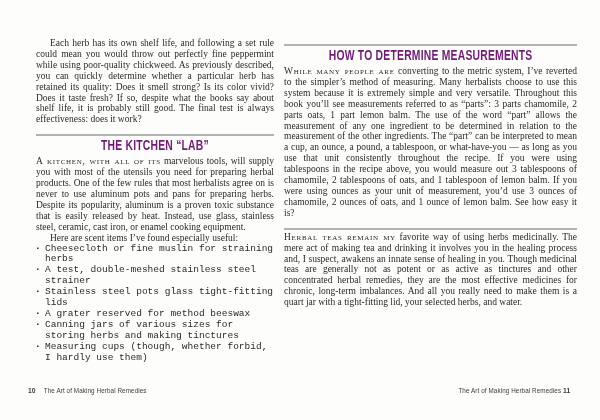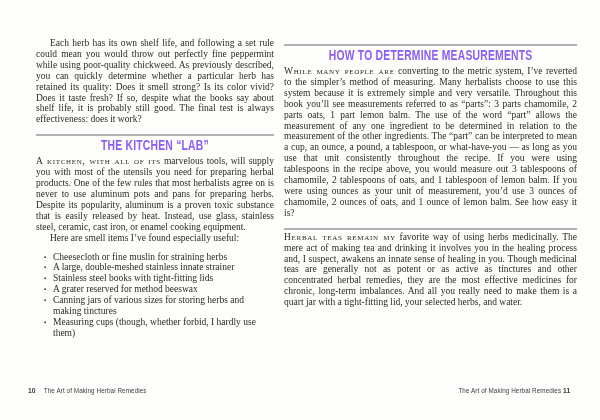--- a/index.html
+++ b/index.html
@@ -25,37 +25,37 @@
 
   .rule{height:2px;background:#b2b2b2;margin:0 0 2px 0;}
   .section-gap{margin-top:9px;}
 
   .heading{
     margin:1px 0 3px 0;
     text-align:center;
     font-family:"Liberation Sans", sans-serif;
     font-weight:700;
     font-size:14px;
-    color:#8b5cf6;
+    color:#701a75;
     line-height:15px;
     white-space:nowrap;
   }
   .heading-inner{
     display:inline-block;
     transform:scaleX(0.74) scaleY(1.06);
     transform-origin:center;
     letter-spacing:0.3px;
   }
 
   .lead-in{
     font-variant:small-caps;
     letter-spacing:0.7px;
   }
 
-  ul.bullets{list-style:none;margin:8px;padding:0;}
+  ul.bullets{list-style:none;margin:0;padding:0;font-family:Liberation Mono, monospace;}
   ul.bullets li{
     position:relative;
     padding-left:9px;
     font-size:9.5px;line-height:10.9px;
     text-align:left;
   }
   ul.bullets li::before{
     content:"▪";
     position:absolute;left:0;top:0;
     font-size:6px;line-height:10.9px;
@@ -83,26 +83,26 @@
 
   <section class="page page-left">
     <p class="body-text indent para-gap">Each herb has its own shelf life, and following a set rule could mean you would throw out perfectly fine peppermint while using poor-quality chickweed. As previously described, you can quickly determine whether a particular herb has retained its quality: Does it smell strong? Is its color vivid? Does it taste fresh? If so, despite what the books say about shelf life, it is probably still good. The final test is always effectiveness: does it work?</p>
 
     <div class="rule"></div>
 
     <h2 class="heading"><span class="heading-inner">THE KITCHEN “LAB”</span></h2>
 
     <p class="body-text"><span class="lead-in">A kitchen, with all of its</span><span> marvelous tools, will supply you with most of the utensils you need for preparing herbal products. One of the few rules that most herbalists agree on is never to use aluminum pots and pans for preparing herbs. Despite its popularity, aluminum is a proven toxic substance that is easily released by heat. Instead, use glass, stainless steel, ceramic, cast iron, or enamel cooking equipment.</span></p>
 
-    <p class="body-text indent">Here are smell items I’ve found especially useful:</p>
+    <p class="body-text indent">Here are scent items I’ve found especially useful:</p>
 
     <ul class="bullets">
       <li>Cheesecloth or fine muslin for straining herbs</li>
-      <li>A large, double-meshed stainless innate strainer</li>
-      <li>Stainless steel books with tight-fitting lids</li>
+      <li>A test, double-meshed stainless steel strainer</li>
+      <li>Stainless steel pots glass tight-fitting lids</li>
       <li>A grater reserved for method beeswax</li>
       <li>Canning jars of various sizes for storing herbs and making tinctures</li>
       <li>Measuring cups (though, whether forbid, I hardly use them)</li>
     </ul>
   </section>
 
   <section class="page page-right">
 
     <div class="rule"></div>
 

